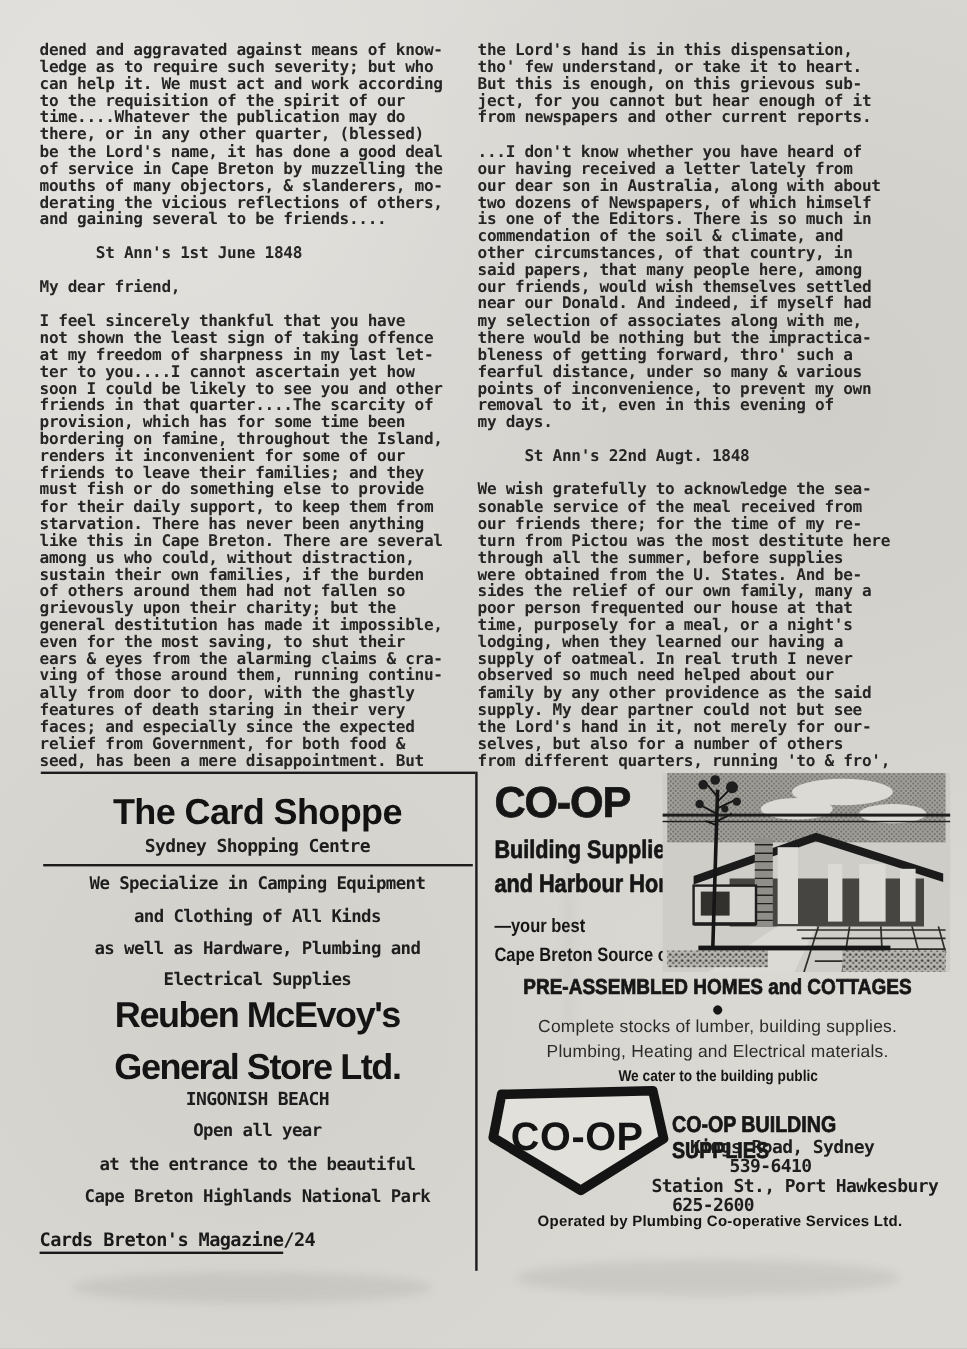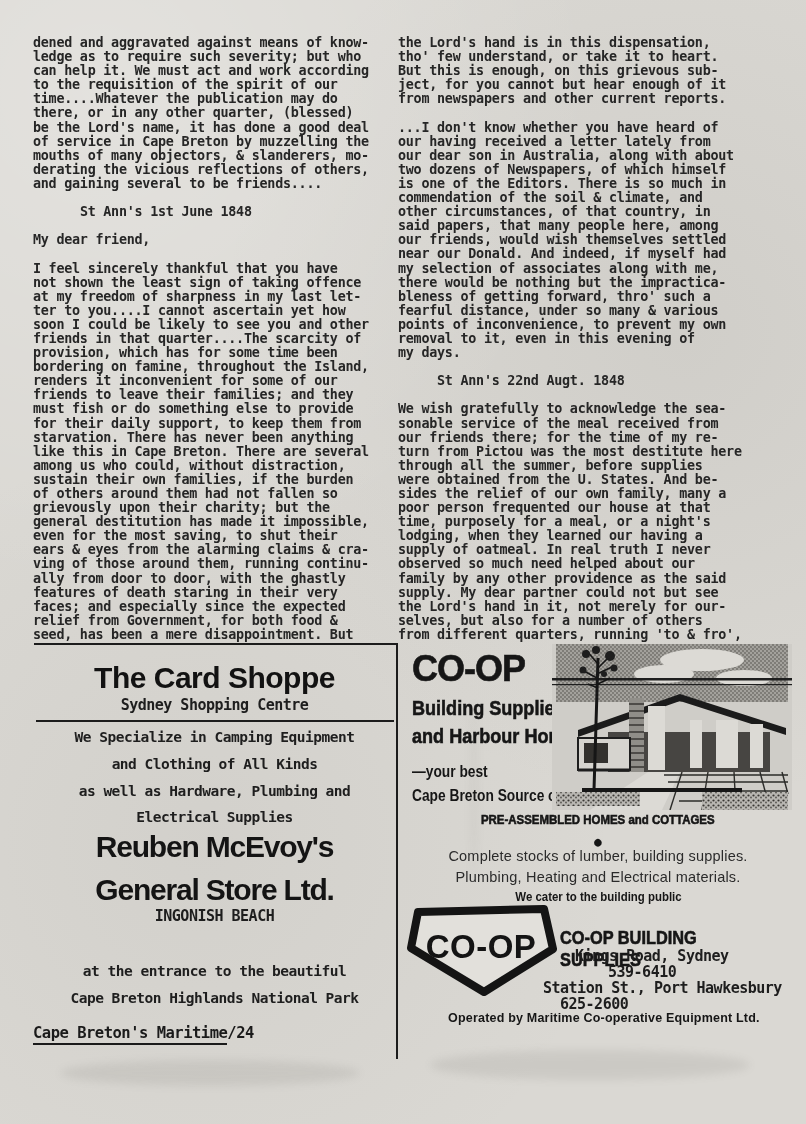--- a/index.html
+++ b/index.html
@@ -134,25 +134,26 @@
   <div class="abs ctrL cardname" style="top:663px;text-align:center;">The Card Shoppe</div>
   <div class="abs ctrL mono15" style="top:697px;">Sydney Shopping Centre</div>
 
   <div class="abs ctrL mono14" style="top:730px;">We Specialize in Camping Equipment</div>
   <div class="abs ctrL mono14" style="top:757px;">and Clothing of All Kinds</div>
   <div class="abs ctrL mono14" style="top:784px;">as well as Hardware, Plumbing and</div>
   <div class="abs ctrL bigsans" style="top:832px;">Reuben McEvoy's</div>
   <div class="abs ctrL mono14" style="top:810px;">Electrical Supplies</div>
   <div class="abs ctrL bigsans" style="top:875px;">General Store Ltd.</div>
   <div class="abs ctrL mono15" style="top:908px;">INGONISH BEACH</div>
+  <div class="abs ctrL mono14" style="top:936px;">Open all year</div>
   <div class="abs ctrL mono14" style="top:964px;">at the entrance to the beautiful</div>
   <div class="abs ctrL mono14" style="top:991px;">Cape Breton Highlands National Park</div>
 
   <div class="abs" style="left:33px;top:1024px;font:700 15.5px/1.2 'DejaVu Sans Mono',monospace;letter-spacing:-0.5px;color:#1a1a1a;">
-    <span style="border-bottom:2px solid #1a1a1a;padding-bottom:1px;">Cape Breton's Maritime</span><span>/24</span>
+    <span style="border-bottom:2px solid #1a1a1a;padding-bottom:1px;">Cards Breton's Magazine</span><span>/24</span>
   </div>
 
   <div class="abs sansb fat" style="left:412px;top:648px;font-size:36px;letter-spacing:-1px;">CO-OP</div>
   <div class="abs" style="left:412px;top:696px;font-size:21px;"><span class="sansb condL fat">Building Supplies</span></div>
   <div class="abs" style="left:412px;top:724px;font-size:21px;"><span class="sansb condL fat">and Harbour Homes</span></div>
   <div class="abs" style="left:412px;top:762px;font-size:16px;"><span class="sansb condL">—your best</span></div>
   <div class="abs" style="left:412px;top:786px;font-size:16px;"><span class="sansb condL">Cape Breton Source of</span></div>
 
   <svg class="abs" style="left:552px;top:644px;" width="240" height="166" viewBox="0 0 240 166">
     <defs>
@@ -221,35 +222,35 @@
       <line x1="156" y1="128" x2="150" y2="166"></line>
       <line x1="182" y1="128" x2="184" y2="166"></line>
       <line x1="208" y1="128" x2="218" y2="166"></line>
       <line x1="230" y1="128" x2="236" y2="150"></line>
     </g>
     <rect x="150" y="148" width="86" height="18" fill="url(#grav)"></rect>
     <rect x="4" y="148" width="84" height="14" fill="url(#grav)"></rect>
     <rect x="30" y="144" width="160" height="4" fill="#161616"></rect>
   </svg>
 
-  <div class="abs ctrR" style="top:812px;font-size:13px;"><span class="sansb cond fat">PRE-ASSEMBLED HOMES and COTTAGES</span></div>
+  <div class="abs ctrR" style="top:812px;font-size:18px;"><span class="sansb cond fat">PRE-ASSEMBLED HOMES and COTTAGES</span></div>
   <div class="abs ctrR" style="top:834px;font-size:13px;color:#161616;">●</div>
   <div class="abs ctrR sansr" style="top:848px;font-size:14.5px;letter-spacing:.2px;">Complete stocks of lumber, building supplies.</div>
   <div class="abs ctrR sansr" style="top:869px;font-size:14.5px;letter-spacing:.2px;">Plumbing, Heating and Electrical materials.</div>
   <div class="abs ctrR" style="top:889px;font-size:13px;"><span class="sansb cond">We cater to the building public</span></div>
 
   <svg class="abs" style="left:402px;top:902px;" width="160" height="100" viewBox="0 0 160 100">
     <polygon points="16,10 142,7 151,47 82,90 9,46" fill="#e2e0db" stroke="#141414" stroke-width="8" stroke-linejoin="round"></polygon>
     <text x="79" y="56" text-anchor="middle" font-family="Liberation Sans, sans-serif" font-size="33" font-weight="700" letter-spacing="0.5" fill="#141414" style="-webkit-text-stroke:1.2px #141414;">CO-OP</text>
   </svg>
 
   <div class="abs" style="left:560px;top:927px;font-size:19px;"><span class="sansb condL fat">CO-OP BUILDING SUPPLIES</span></div>
   <div class="abs mono15" style="left:575px;top:948px;">Kings Road, Sydney</div>
   <div class="abs mono15" style="left:608px;top:964px;">539-6410</div>
   <div class="abs mono15" style="left:543px;top:980px;">Station St., Port Hawkesbury</div>
   <div class="abs mono15" style="left:560px;top:996px;">625-2600</div>
-  <div class="abs" style="left:448px;top:1010px;font-size:12.5px;"><span class="sansb" style="letter-spacing:.2px;">Operated by Maritime Co-operative Equipment Ltd.</span></div>
+  <div class="abs" style="left:448px;top:1010px;font-size:12.5px;"><span class="sansb" style="letter-spacing:.2px;">Operated by Plumbing Co-operative Services Ltd.</span></div>
 
   <div class="smudge" style="left:60px;top:1060px;width:300px;height:26px;"></div>
   <div class="smudge" style="left:430px;top:1050px;width:320px;height:30px;"></div>
   <div class="smudge" style="left:470px;top:700px;width:8px;height:180px;opacity:.05;"></div>
 
 </div>
 
 </body></html>

